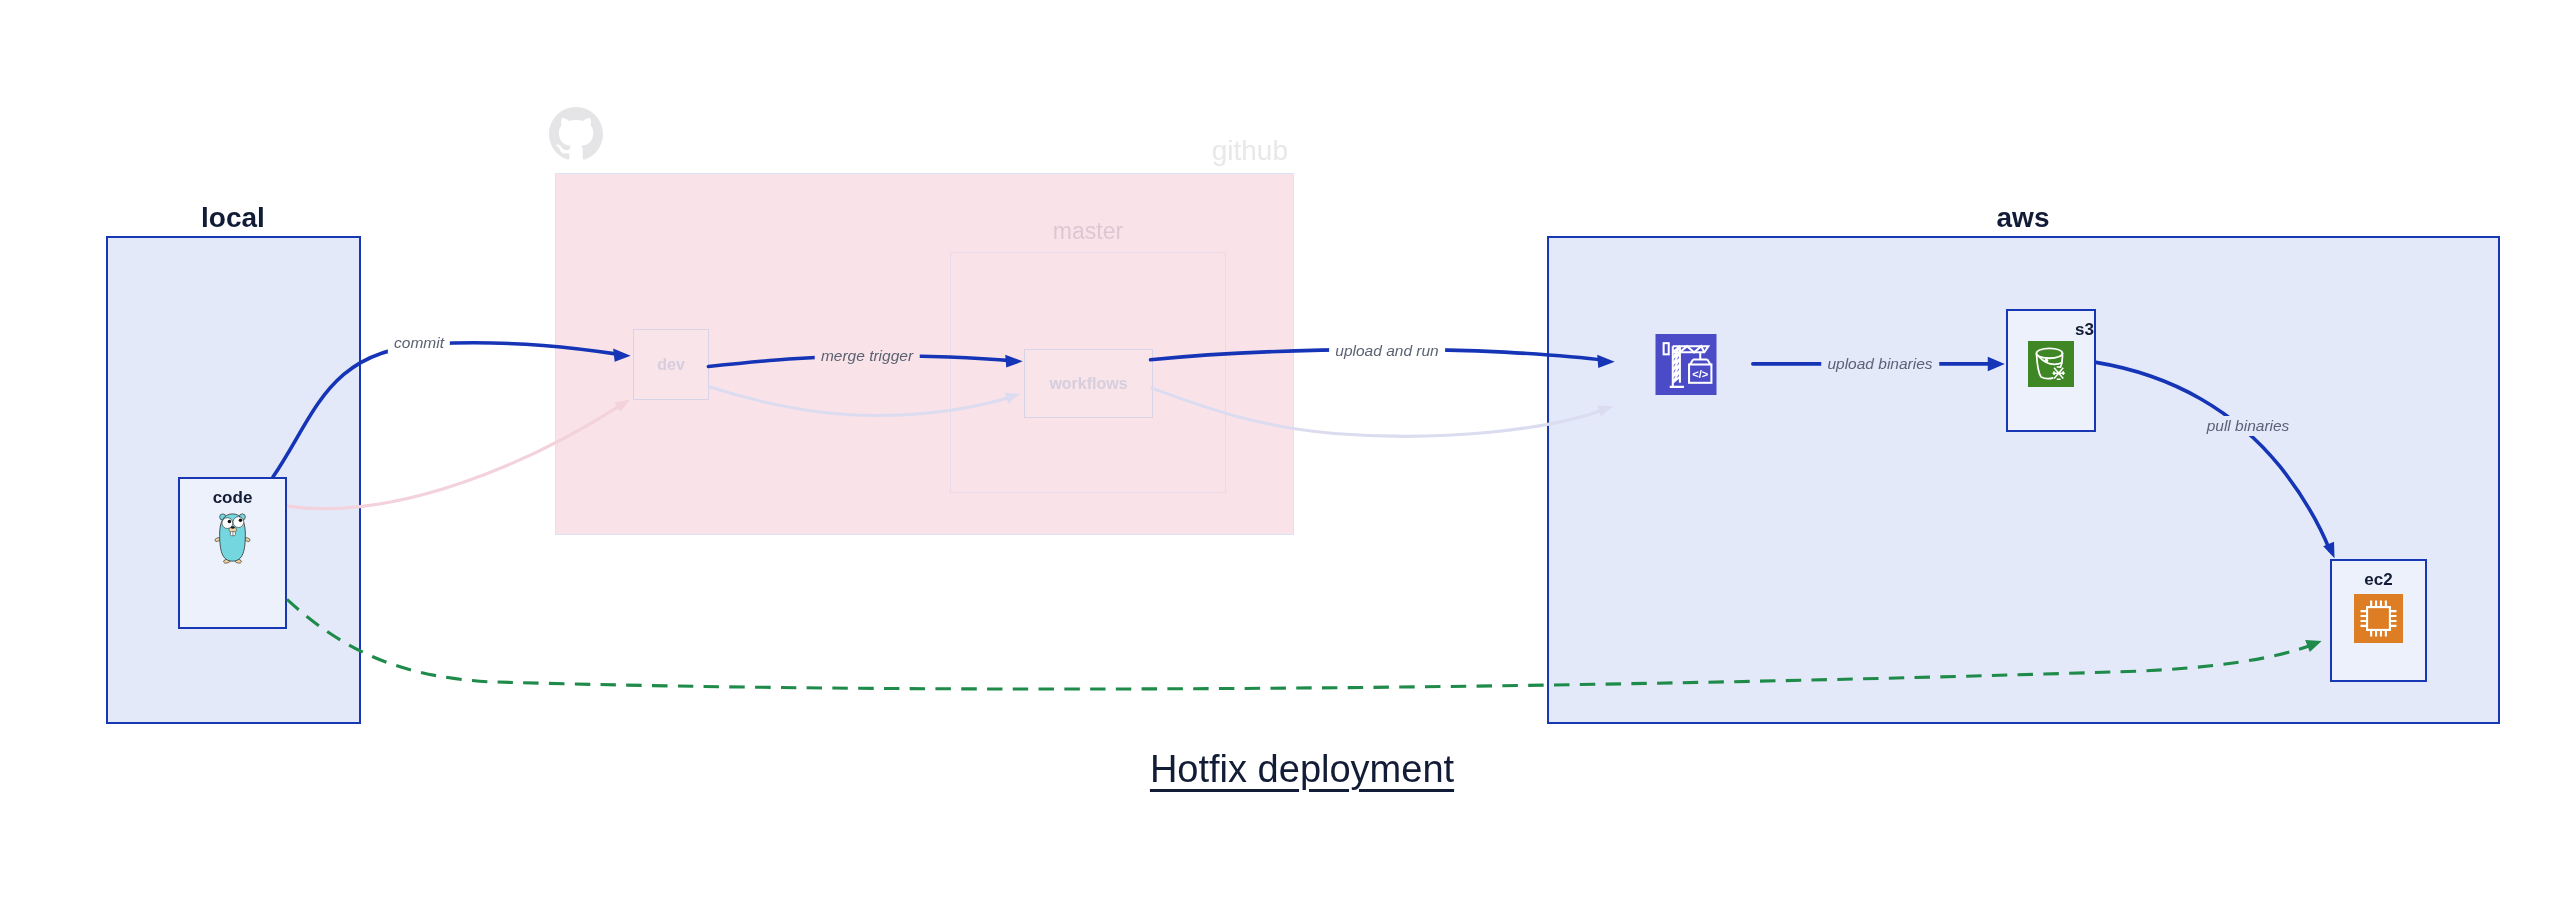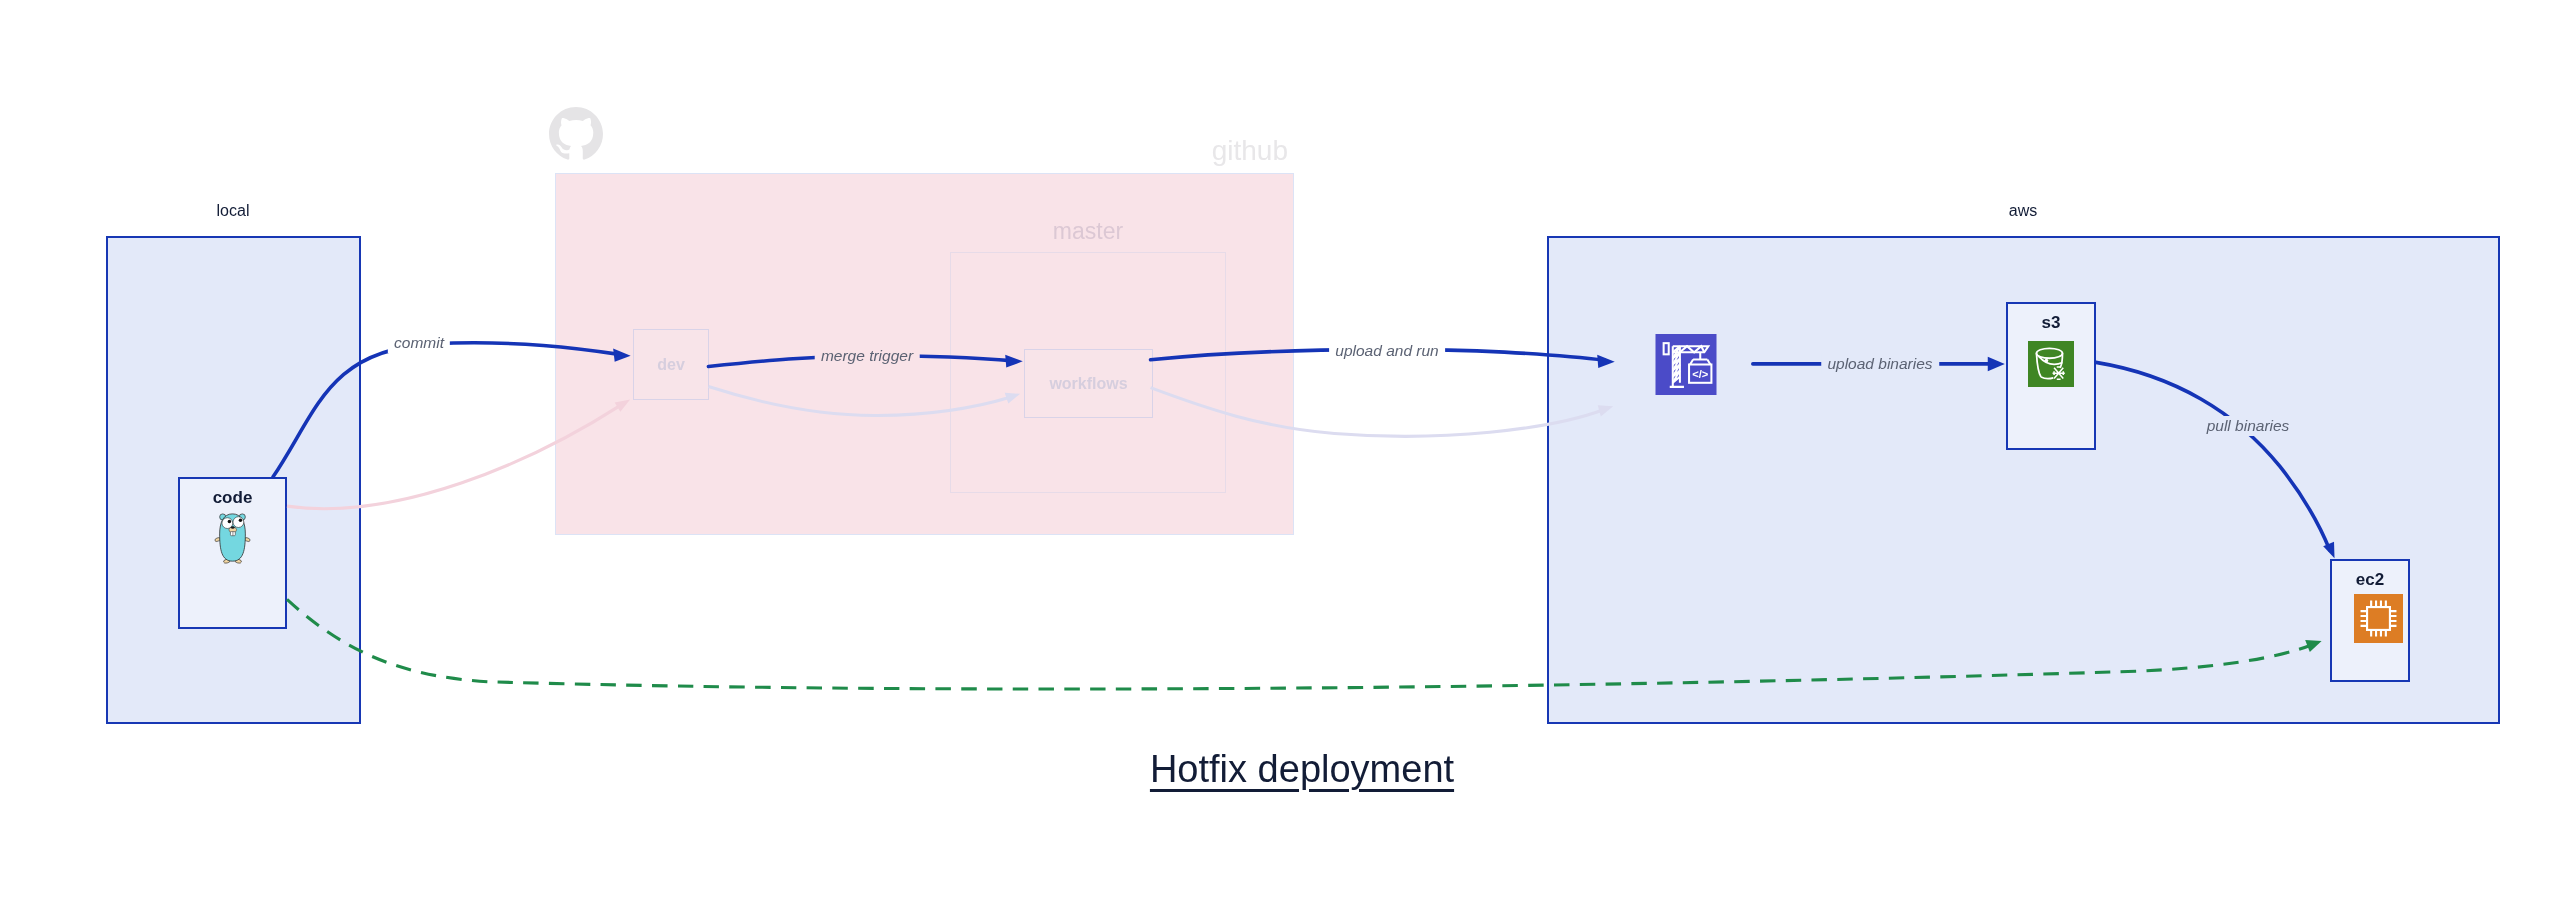--- a/index.html
+++ b/index.html
@@ -6,21 +6,21 @@
   #canvas{
     position:relative;width:2604px;height:902px;background:#ffffff;
     font-family:"Liberation Sans","DejaVu Sans",sans-serif;overflow:hidden;
   }
   
   .group{position:absolute;box-sizing:border-box;z-index:1;}
   .group-strong{background:var(--group-blue-fill);border:2.1px solid var(--group-blue-border);}
   .group-github{background:var(--github-fill);border:1.5px solid var(--github-border);}
   .group-master{background:var(--github-fill);border:1.5px solid var(--master-border);z-index:2;}
   .group-title{
-    position:absolute;font-size:16px;font-weight:400;color:var(--navy-text);
+    position:absolute;font-size:28px;font-weight:700;color:var(--navy-text);
     text-align:center;white-space:nowrap;transform:translateX(-50%);z-index:2;
   }
   .group-title.faded-gray{color:var(--github-text-gray);font-weight:400;font-size:28px;transform:none;text-align:right;}
   .group-title.faded-pinktext{color:var(--faded-master-text);font-weight:400;font-size:23px;}
   
   .node{position:absolute;box-sizing:border-box;z-index:4;text-align:center;}
   .node-strong{background:var(--node-fill);border:2.1px solid var(--group-blue-border);}
   .node-faded{background:var(--faded-node-fill);border:1.5px solid var(--faded-node-border);}
   .node-label{font-weight:bold;font-size:17px;color:var(--navy-text);margin-top:9.3px;}
   .node-label-faded{font-weight:bold;font-size:16px;color:var(--faded-node-text);}
@@ -102,41 +102,41 @@
       <path d="M17,12 L17,52 M24,12 L24,48 M14,52 L28,52"></path>
       <path d="M17,18 L24,12 L17,24 L24,18 L17,30 L24,24 L17,36 L24,30 L17,42 L24,36 L17,48 L24,42"></path>
       <path d="M17,12 L52,12 L48,18 L17,18"></path>
       <path d="M24,18 L31,12 L38,18 L45,12 L48,18"></path>
       <path d="M44,18 L44,25 M37,25 L51,25 M37,25 L34,30 M51,25 L54,30"></path>
       <rect x="33" y="30" width="22" height="18"></rect>
     </g>
     <text x="44" y="43" font-size="11" font-weight="bold" fill="#fff" text-anchor="middle" font-family="Liberation Sans, sans-serif">&lt;/&gt;</text>
   </svg>
 
-  <div class="node node-strong" style="left:2006px;top:302px;width:90px;height:148px;">
+  <div class="node node-strong" style="left:2006px;top:309px;width:90px;height:123px;text-align:right;">
     <div class="node-label">s3</div>
   </div>
 
   <svg class="icon-tile" style="left:2028px;top:341px;" width="46" height="46" viewBox="0 0 60 60">
     <rect x="0" y="0" width="60" height="60" fill="var(--s3-green)"></rect>
     <g stroke="#fff" stroke-width="2.3" fill="none">
       <ellipse cx="28" cy="16" rx="17" ry="6.5"></ellipse>
       <path d="M11,16 C12,33 15,44 17,47"></path>
       <path d="M45,16 C45,25 44,31 42,35"></path>
       <path d="M17,47 C22,49.5 28,49.5 33,48"></path>
       <path d="M14,20 C24,31 34,33 45,28"></path>
     </g>
     <circle cx="24" cy="25.5" r="2.4" fill="#fff"></circle>
     <g stroke="#fff" stroke-width="2" fill="none">
       <path d="M32,42 L48,42 M34,35 L46,49 M34,49 L46,35"></path>
       <path d="M34,39.5 L34,44.5 M46,39.5 L46,44.5 M37.5,34 L42.5,34 M37.5,50 L42.5,50"></path>
     </g>
   </svg>
 
-  <div class="node node-strong" style="left:2330px;top:559px;width:80px;height:123px;">
+  <div class="node node-strong" style="left:2330px;top:559px;width:97px;height:123px;">
     <div class="node-label">ec2</div>
   </div>
 
   <svg class="icon-tile" style="left:2354px;top:594px;" width="49" height="49" viewBox="0 0 60 60">
     <rect x="0" y="0" width="60" height="60" fill="var(--ec2-orange)"></rect>
     <g stroke="#fff" stroke-width="2.6" fill="none">
       <rect x="16" y="16" width="28" height="28"></rect>
       <path d="M21,16 L21,8 M27,16 L27,8 M33,16 L33,8 M39,16 L39,8"></path>
       <path d="M21,44 L21,52 M27,44 L27,52 M33,44 L33,52 M39,44 L39,52"></path>
       <path d="M16,21 L8,21 M16,27 L8,27 M16,33 L8,33 M16,39 L8,39"></path>

